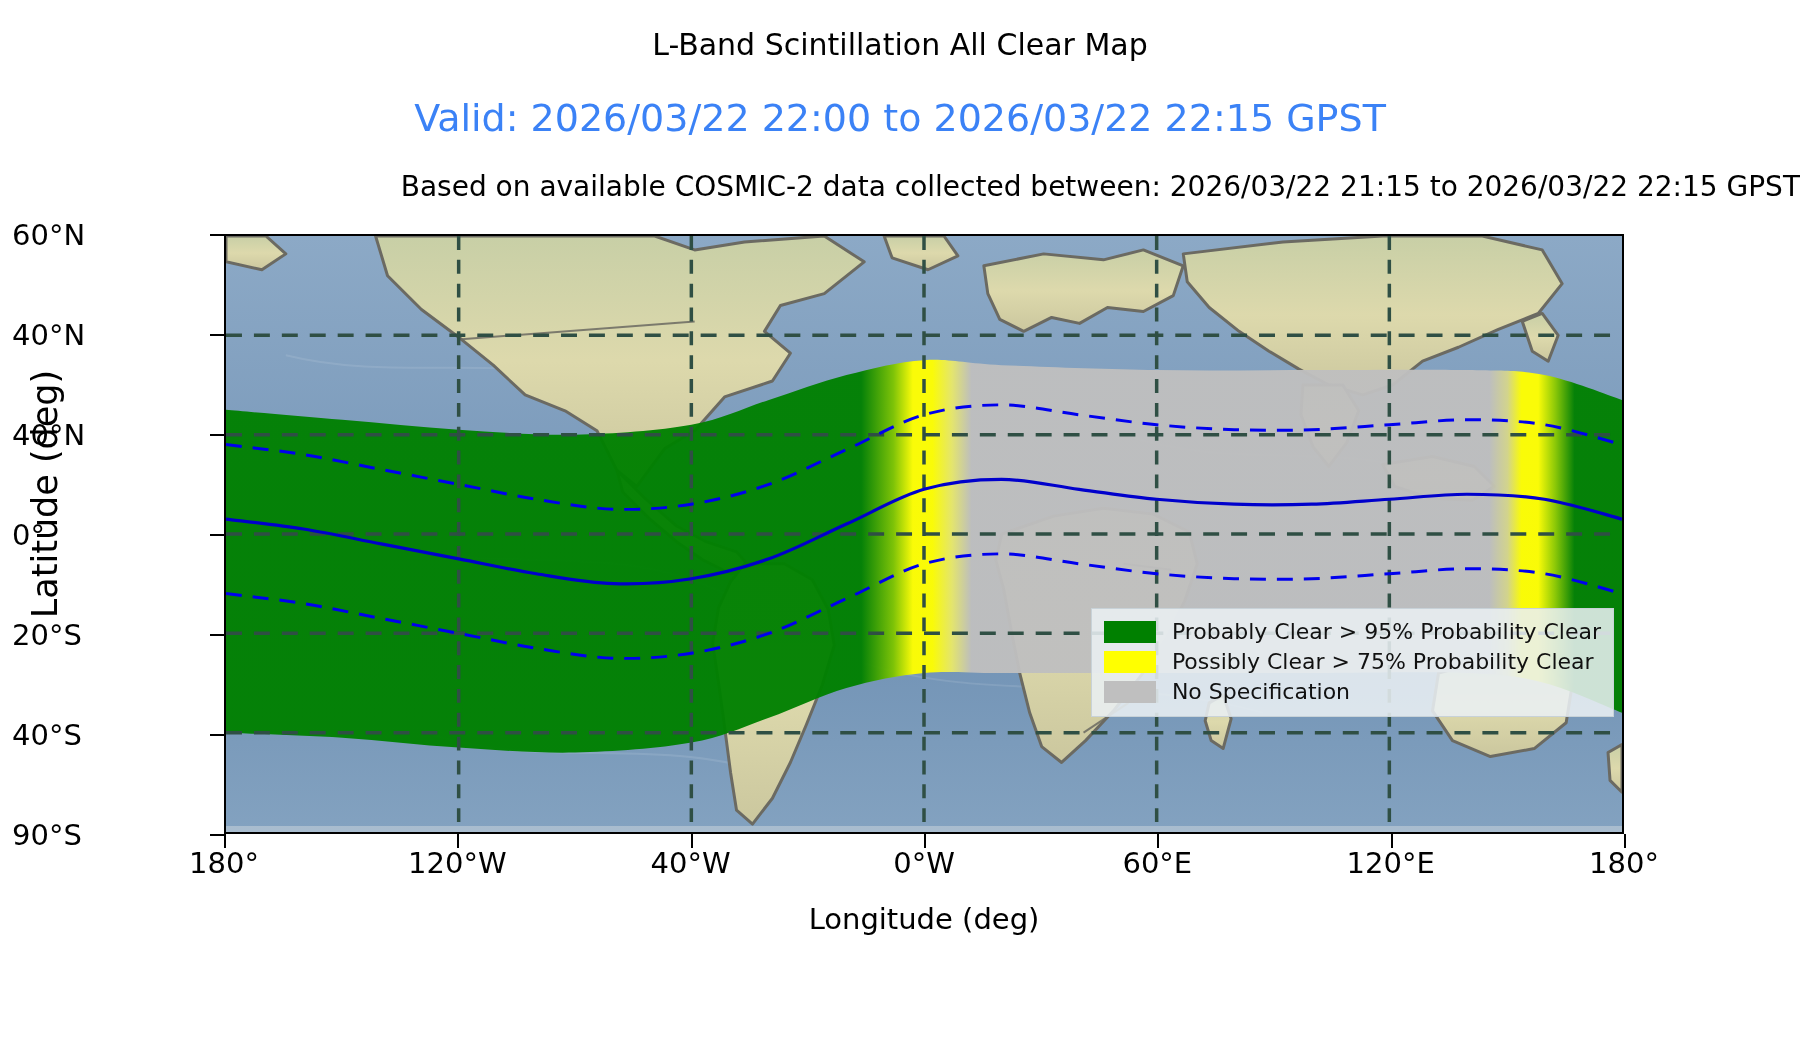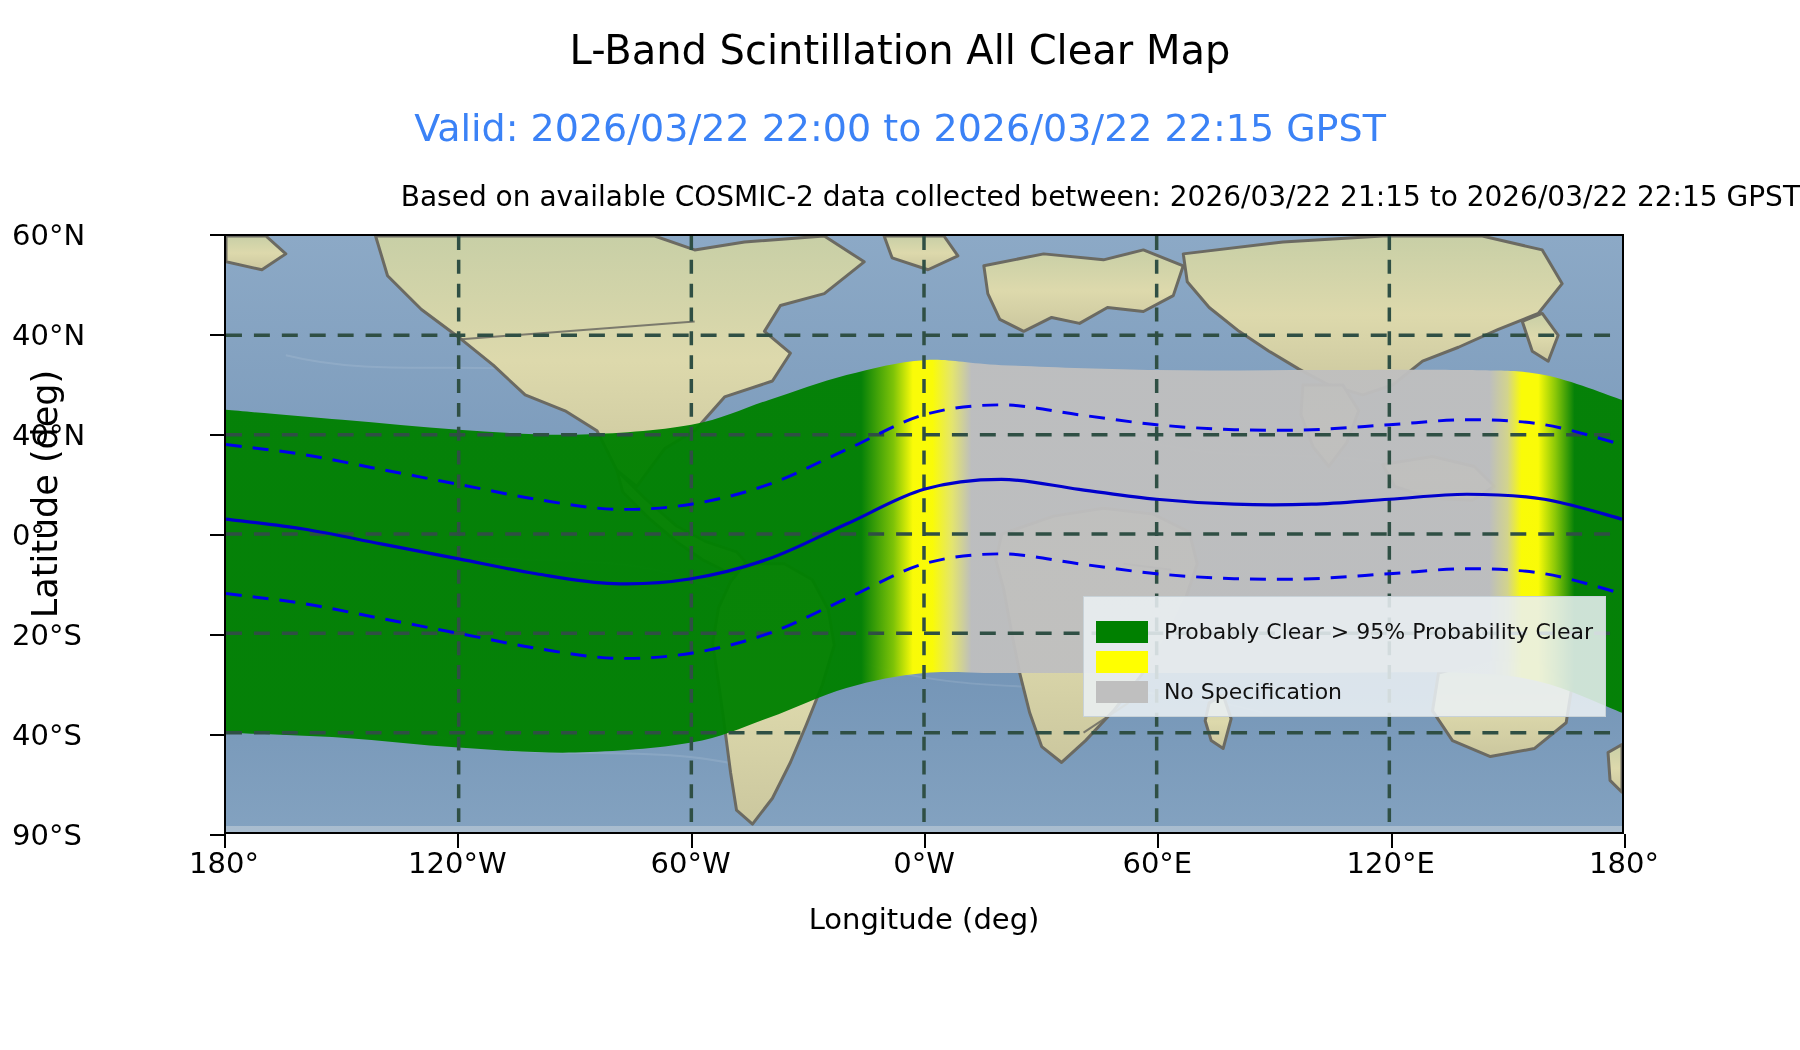--- a/index.html
+++ b/index.html
@@ -18,21 +18,21 @@
 
   
   .titles {
     position: absolute;
     left: 0;
     top: 0;
     width: 1800px;
     text-align: center;
   }
   .title-main {
-    font-size: 40px;
+    font-size: 30px;
     line-height: 1;
     margin-top: 30px;
     color: #000;
     white-space: nowrap;
   }
   .title-sub {
     font-size: 38px;
     line-height: 1;
     margin-top: 39px;
     color: #3b82f6;
@@ -116,25 +116,25 @@
     position: absolute;
     top: 834px;
     width: 2px;
     height: 14px;
     background: #000;
   }
 
   
   #legend {
     position: absolute;
-    right: 16px;
+    right: 8px;
     bottom: 115px;
     background: rgba(233,239,243,0.88);
     border: 1px solid #c8d2d8;
-    padding: 20px 12px 9px 12px;
+    padding: 8px 12px 9px 12px;
     z-index: 40;
     margin-left: 11px;
   }
   .legend-row {
     display: flex;
     align-items: center;
     height: 30px;
   }
   .legend-swatch {
     width: 52px;
@@ -175,21 +175,21 @@
     <div class="ytick" style="top: 818px;">90°S</div>
     <div class="ytick-mark" style="top: 834px;"></div>
   </div>
 
 <div class="xlabel">Longitude (deg)</div>
 <div id="xtick-labels">
     <div class="xtick" style="left: 224px;">180°</div>
     <div class="xtick-mark" style="left: 224px;"></div>
     <div class="xtick" style="left: 457.333px;">120°W</div>
     <div class="xtick-mark" style="left: 457.333px;"></div>
-    <div class="xtick" style="left: 690.667px;">60°W</div>
+    <div class="xtick" style="left: 690.667px;">40°W</div>
     <div class="xtick-mark" style="left: 690.667px;"></div>
     <div class="xtick" style="left: 924px;">0°W</div>
     <div class="xtick-mark" style="left: 924px;"></div>
     <div class="xtick" style="left: 1157.33px;">60°E</div>
     <div class="xtick-mark" style="left: 1157.33px;"></div>
     <div class="xtick" style="left: 1390.67px;">120°E</div>
     <div class="xtick-mark" style="left: 1390.67px;"></div>
     <div class="xtick" style="left: 1624px;">180°</div>
     <div class="xtick-mark" style="left: 1624px;"></div>
   </div>
@@ -312,19 +312,20 @@
       <path d="M0.00,360.00 C12.96,361.67 51.85,365.83 77.78,370.00 C103.70,374.17 129.63,380.00 155.56,385.00 C181.48,390.00 207.41,395.00 233.33,400.00 C259.26,405.00 285.19,410.83 311.11,415.00 C337.04,419.17 362.96,424.17 388.89,425.00 C414.81,425.83 440.74,424.17 466.67,420.00 C492.59,415.83 518.52,409.17 544.44,400.00 C570.37,390.83 596.30,376.67 622.22,365.00 C648.15,353.33 674.07,337.50 700.00,330.00 C725.93,322.50 751.85,320.00 777.78,320.00 C803.70,320.00 829.63,326.67 855.56,330.00 C881.48,333.33 907.41,337.50 933.33,340.00 C959.26,342.50 985.19,344.17 1011.11,345.00 C1037.04,345.83 1062.96,345.83 1088.89,345.00 C1114.81,344.17 1140.74,341.67 1166.67,340.00 C1192.59,338.33 1218.52,335.00 1244.44,335.00 C1270.37,335.00 1296.30,335.83 1322.22,340.00 C1348.15,344.17 1387.04,356.67 1400.00,360.00" fill="none" stroke="#0000ee" stroke-width="3" stroke-dasharray="16 11"></path>
     </svg>
 
   <div id="legend">
       <div class="legend-row">
         <span class="legend-swatch" style="background: rgb(0, 128, 0);"></span>
         <span class="legend-text">Probably Clear &gt; 95% Probability Clear</span>
       </div>
       <div class="legend-row">
         <span class="legend-swatch" style="background: rgb(255, 255, 0);"></span>
+        <span class="legend-text">Possibly Clear &gt; 75% Probability Clear</span>
       </div>
       <div class="legend-row">
         <span class="legend-swatch" style="background: rgb(191, 191, 191);"></span>
         <span class="legend-text">No Specification</span>
       </div>
     </div>
 </div>
 
 </body></html>

